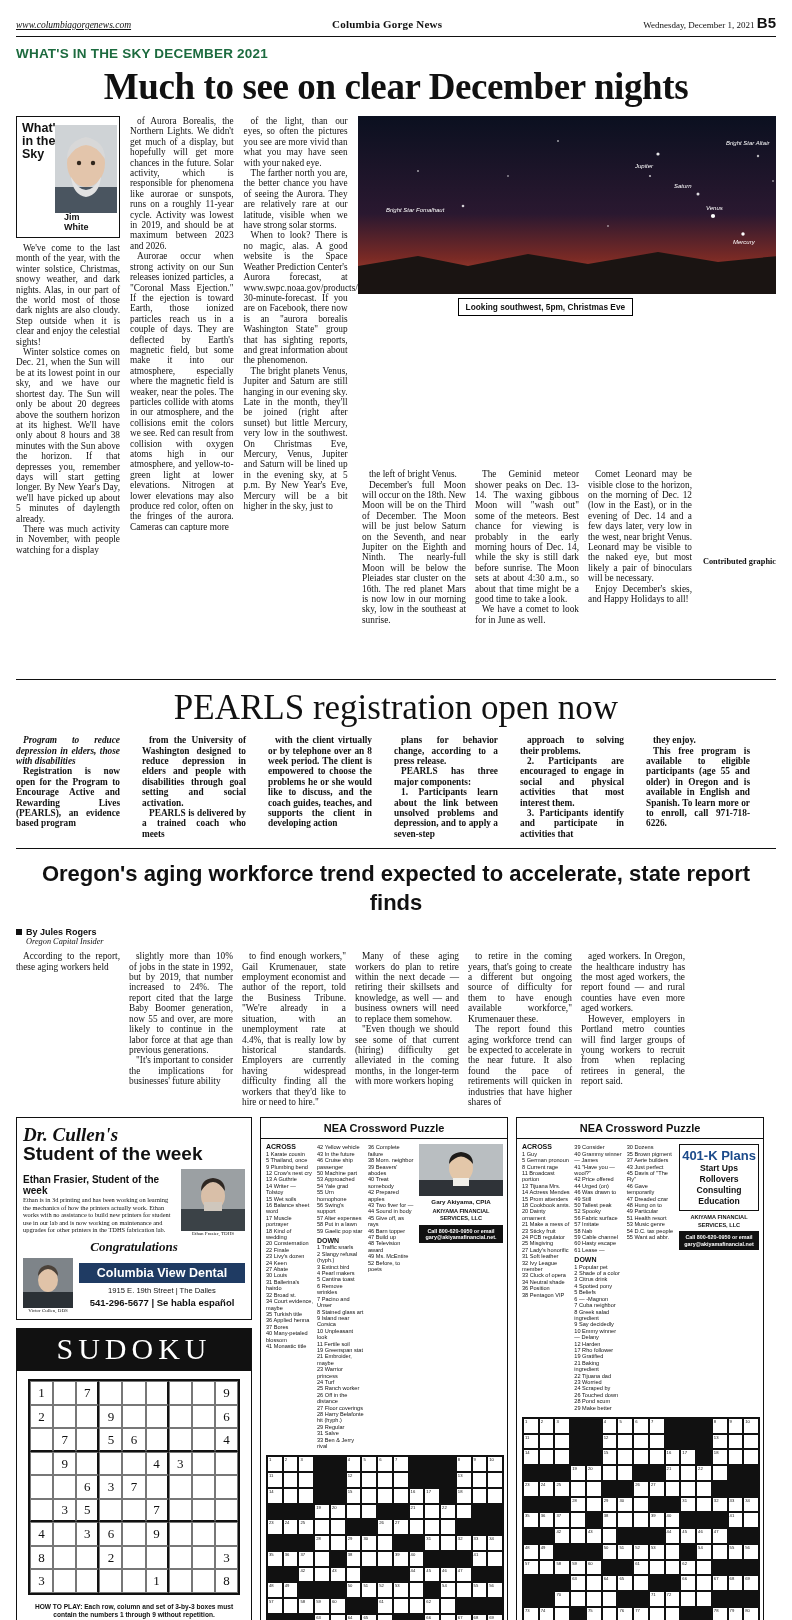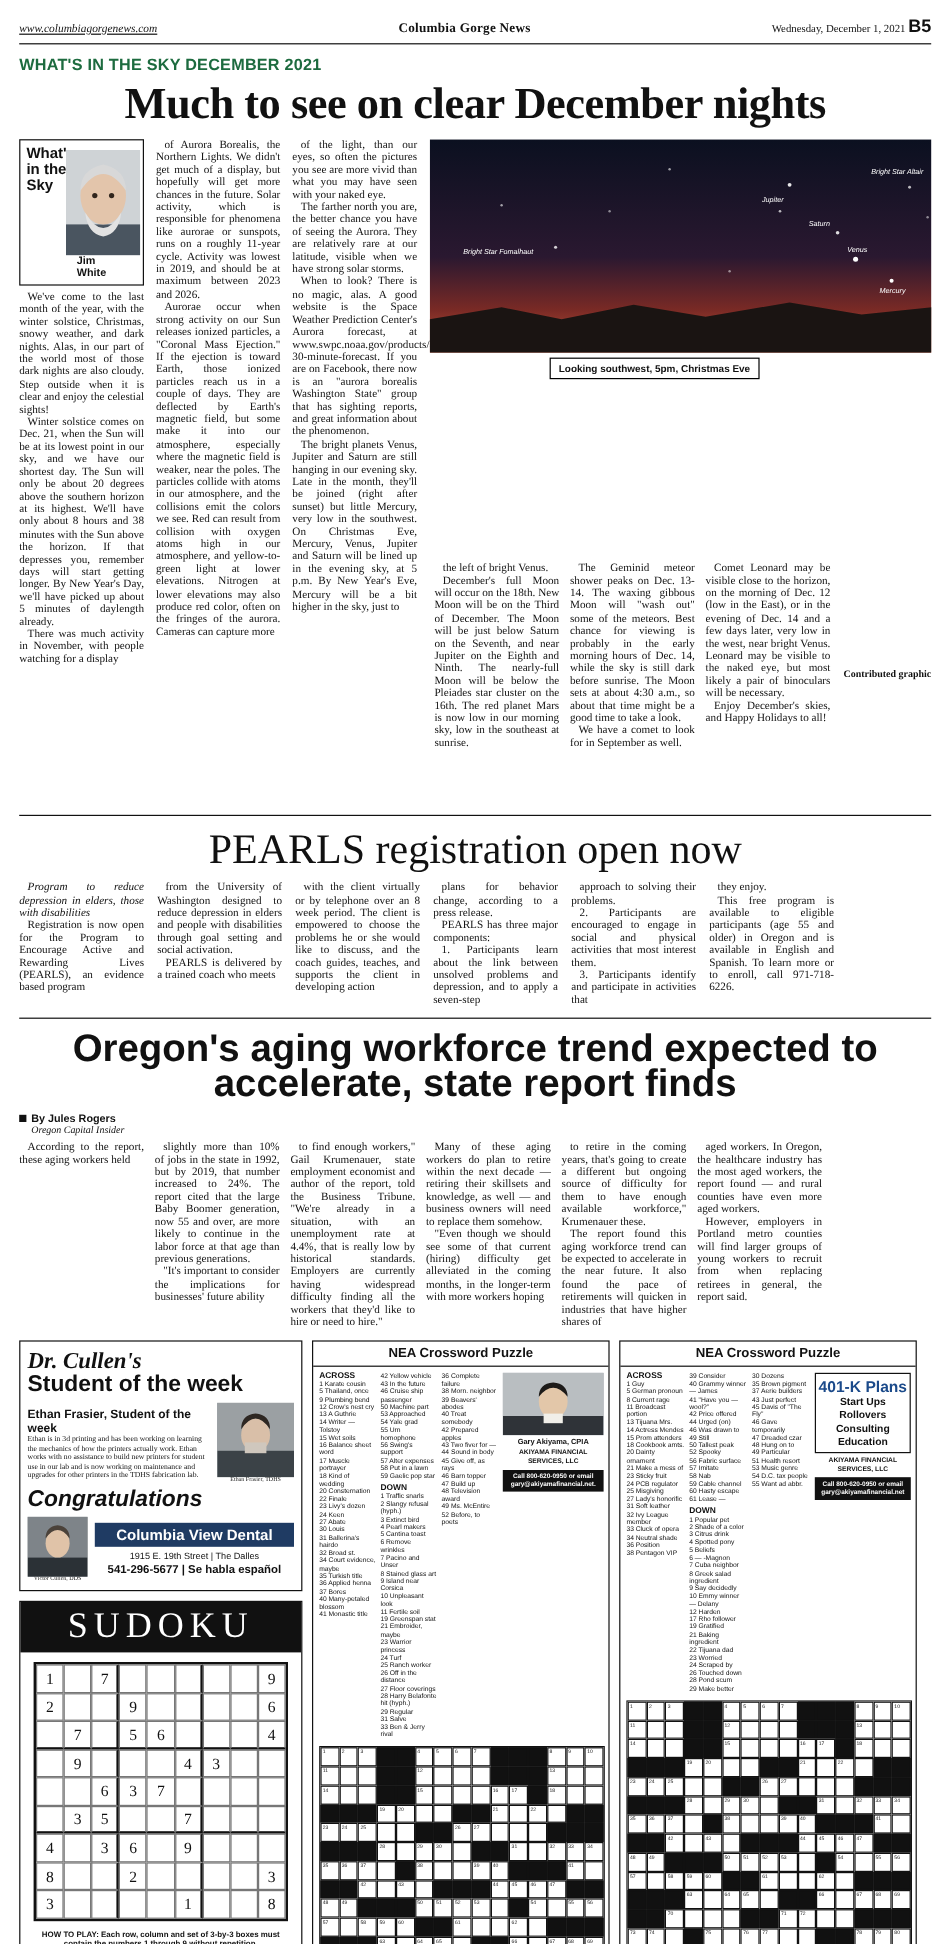--- a/index.html
+++ b/index.html
@@ -50,26 +50,26 @@
   .credit { text-align:right; font-family:Liberation Serif, serif; font-weight:bold;
             font-size:8.3px; margin-top:2px; }
 
   .sky-lower { display:flex; gap:9px; margin-top:7px; }
   .sky-lower .c { width:104px; }
 
   hr.rule { border:0; border-top:1px solid #111; margin:9px 0 0 0; }
 
   
   .pearls-head { font-size:35px; text-align:center; margin:8px 0 7px; }
-  .pearls-cols { display:flex; gap:11px; }
+  .pearls-cols { display:flex; gap:22px;font-weight:bold; }
   .pearls-cols .c { width:104px; }
   .lead-ital { font-style:italic; }
 
   
-  .ore-head { font-family:"Liberation Sans",sans-serif; font-weight:bold; font-size:32px;
+  .ore-head { font-family:"Liberation Sans",sans-serif; font-weight:bold; font-size:22px;
               line-height:29px; text-align:center; margin:10px 22px 10px 22px; }
   .byline { font-family:"Liberation Sans",sans-serif; font-size:9px; font-weight:bold; }
   .byline .sq { display:inline-block; width:6px; height:6px; background:#111; margin-right:4px; }
   .byline-sub { font-style:italic; font-size:8.3px; font-family:"Liberation Serif",serif; font-weight:normal;
                 margin-left:10px; }
   .ore-cols { display:flex; gap:9px; margin-top:5px; }
   .ore-cols .c { width:104px; }
 
   
   .bottom { display:flex; gap:8px; margin-top:10px; }
@@ -80,22 +80,22 @@
 
   
   .sow { border:1px solid #111; padding:6px; }
   .cullen { font-family:"Liberation Serif",serif; font-style:italic; font-size:19px; font-weight:bold;}
   .sow-title { font-family:"Liberation Sans",sans-serif; font-weight:bold; font-size:19px; margin-top:-3px;}
   .sow-name { font-family:"Liberation Sans",sans-serif; font-weight:bold; font-size:10px; margin-top:5px;}
   .sow-body { font-size:6.4px; line-height:7.4px; width:150px; }
   .sow-row { display:flex; gap:6px; }
   .sow-photo { width:64px; height:62px; background:#8a8f93; position:relative; overflow:hidden;}
   .sow-photocap { font-size:5px; text-align:center; }
-  .congrats { font-family:Liberation Sans, sans-serif; font-style:italic; font-weight:bold;
-              font-size:19px; margin-top:3px;}
+  .congrats { font-family:Liberation Serif, serif; font-style:italic; font-weight:bold;
+              font-size:13px; margin-top:3px;text-align:center;}
   .dentist { display:flex; gap:6px; align-items:center; margin-top:3px;}
   .dent-photo { width:50px; height:50px; background:#6f7478; overflow:hidden; position:relative;}
   .dent-right { flex:1; }
   .cvd { background:#1f3b63; color:#fff; font-family:"Liberation Sans",sans-serif; font-weight:bold;
          font-size:12.5px; text-align:center; padding:3px 0; }
   .cvd-addr { text-align:center; font-family:"Liberation Sans",sans-serif; font-size:7.6px; margin-top:3px;}
   .cvd-phone { text-align:center; font-family:"Liberation Sans",sans-serif; font-weight:bold; font-size:9.5px; margin-top:2px;}
   .dent-cap { font-size:5px; text-align:center; }
 
   
@@ -231,21 +231,21 @@
     <div class="credit" style="width:420px">Contributed graphic</div>
   </div>
 
   <div class="sky-lower" style="margin-left:346px; position:relative; top:-104px; height:0;">
     <div class="c bodytext">
       <p class="first">the left of bright Venus.</p>
       <p>December's full Moon will occur on the 18th. New Moon will be on the Third of December. The Moon will be just below Saturn on the Seventh, and near Jupiter on the Eighth and Ninth. The nearly-full Moon will be below the Pleiades star cluster on the 16th. The red planet Mars is now low in our morning sky, low in the southeast at sunrise.</p>
     </div>
     <div class="c bodytext">
       <p class="first">The Geminid meteor shower peaks on Dec. 13-14. The waxing gibbous Moon will "wash out" some of the meteors. Best chance for viewing is probably in the early morning hours of Dec. 14, while the sky is still dark before sunrise. The Moon sets at about 4:30 a.m., so about that time might be a good time to take a look.</p>
-      <p>We have a comet to look for in September as well.</p>
+      <p>We have a comet to look for in June as well.</p>
     </div>
     <div class="c bodytext">
       <p class="first">Comet Leonard may be visible close to the horizon, on the morning of Dec. 12 (low in the East), or in the evening of Dec. 14 and a few days later, very low in the west, near bright Venus. Leonard may be visible to the naked eye, but most likely a pair of binoculars will be necessary.</p>
       <p>Enjoy December's skies, and Happy Holidays to all!</p>
     </div>
   </div>
 
   <hr class="rule" style="margin-top:106px">
 
   <div class="pearls-head">PEARLS registration open now</div>

